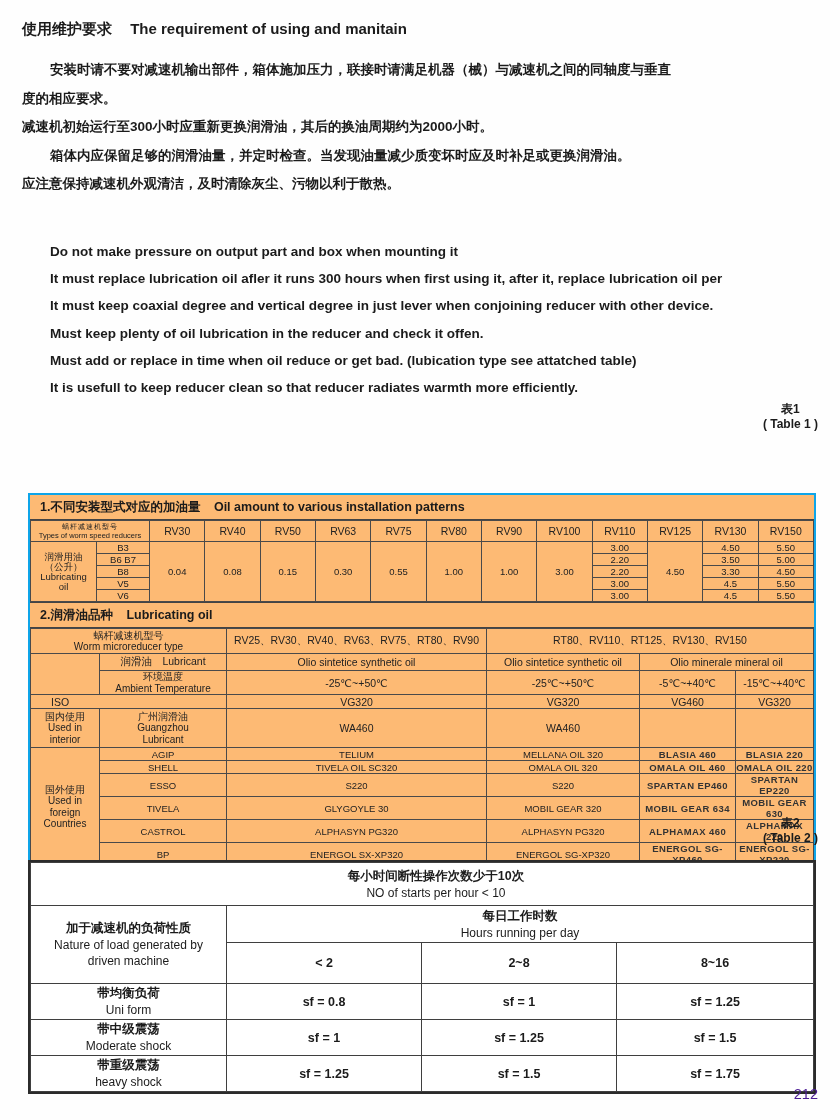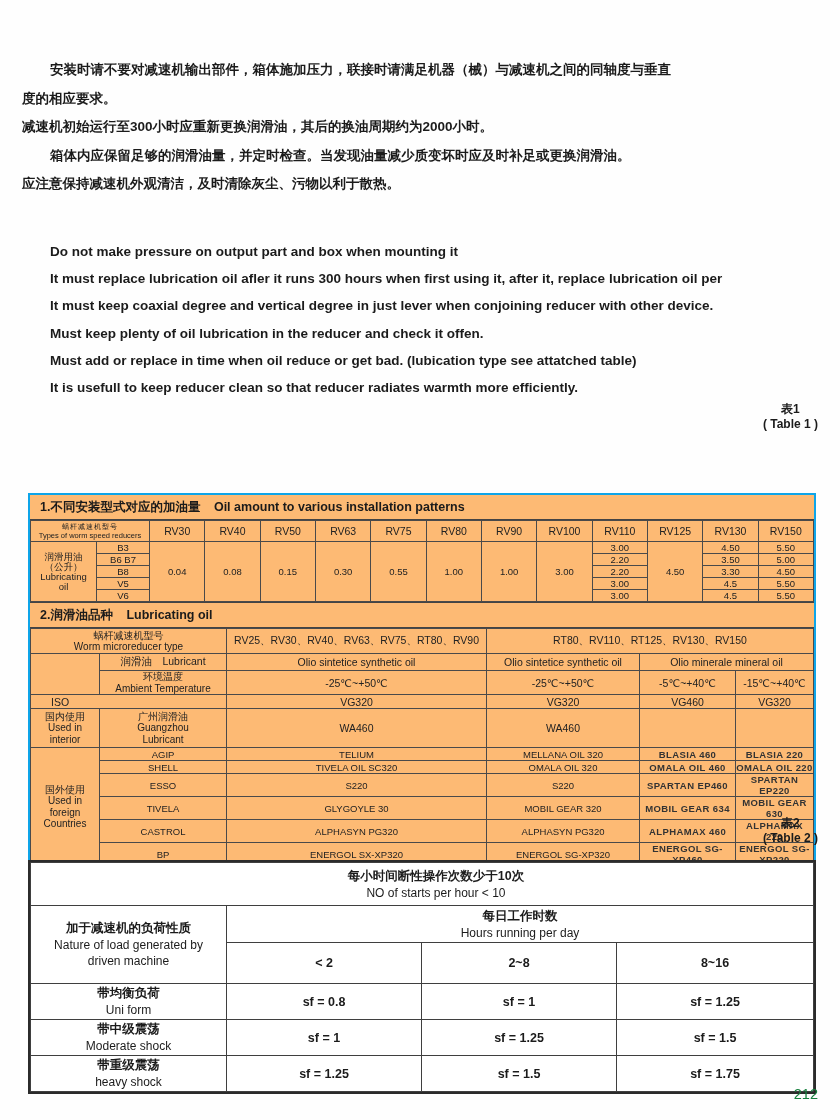--- a/index.html
+++ b/index.html
@@ -53,27 +53,31 @@
   .t2 .dr{height:36px;}
   .t2 .sfv{font-size:12.5px;font-weight:bold;}
   
   .watermark{position:absolute;left:303px;top:506px;display:flex;align-items:flex-start;opacity:0.88;pointer-events:none;}
   .wm-circle{width:126px;height:126px;margin-top:14px;flex:none;}
   .wm-text{margin-left:6px;}
   .wm-name{font-size:60px;line-height:64px;font-weight:bold;letter-spacing:6px;color:#98a0aa;}
   .wm-reg{font-size:24px;vertical-align:28px;letter-spacing:0;color:#98a0aa;}
   .wm-sub{font-size:20px;line-height:22px;color:#93aabe;letter-spacing:1px;margin-top:0;}
   
-  .page-num{position:absolute;right:22px;top:1086px;font-size:14.5px;color:#15803d;}
+  .page-num{position:absolute;right:22px;top:1086px;font-size:14.5px;color:#4c1d95;}
 </style>
 </head>
 <body>
 
 <div class="page">
 
+  <div class="doc-title">
+    <span class="zh">使用维护要求</span>
+    <span class="en">The requirement of using and manitain</span>
+  </div>
 
   <div class="zh-block">
     <div class="line indent">安装时请不要对减速机输出部件，箱体施加压力，联接时请满足机器（械）与减速机之间的同轴度与垂直</div>
     <div class="line">度的相应要求。</div>
     <div class="line">减速机初始运行至300小时应重新更换润滑油，其后的换油周期约为2000小时。</div>
     <div class="line indent">箱体内应保留足够的润滑油量，并定时检查。当发现油量减少质变坏时应及时补足或更换润滑油。</div>
     <div class="line">应注意保持减速机外观清洁，及时清除灰尘、污物以利于散热。</div>
   </div>
 
   <div class="en-block">

